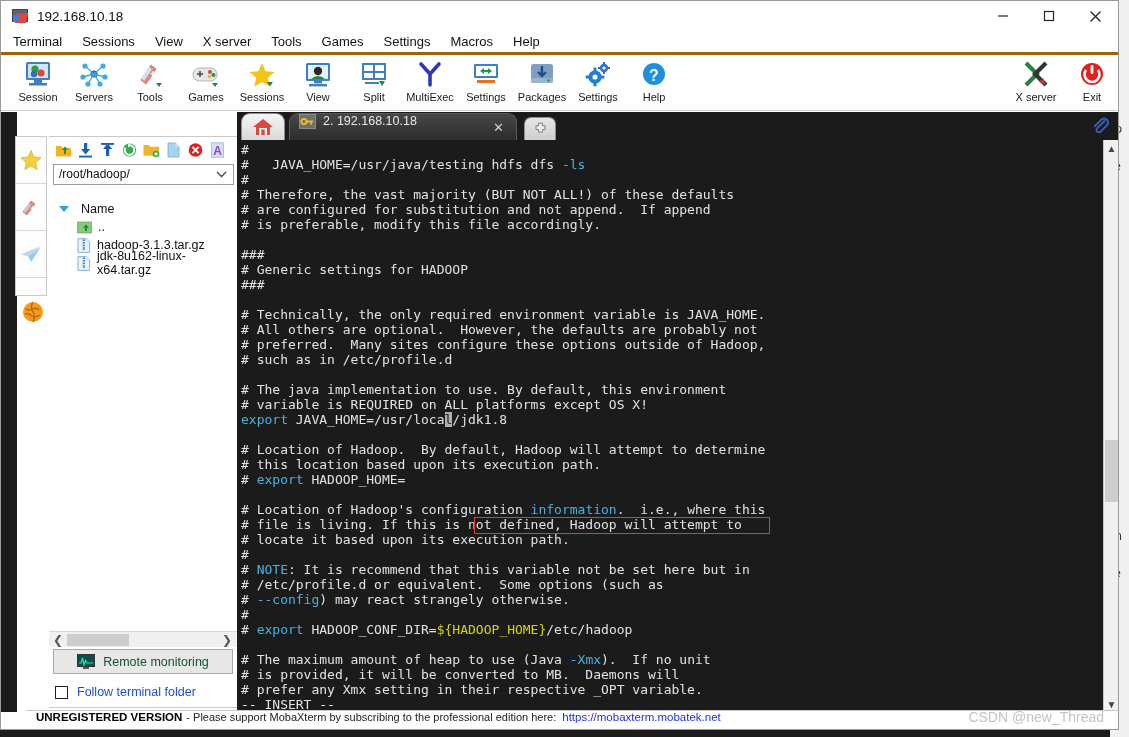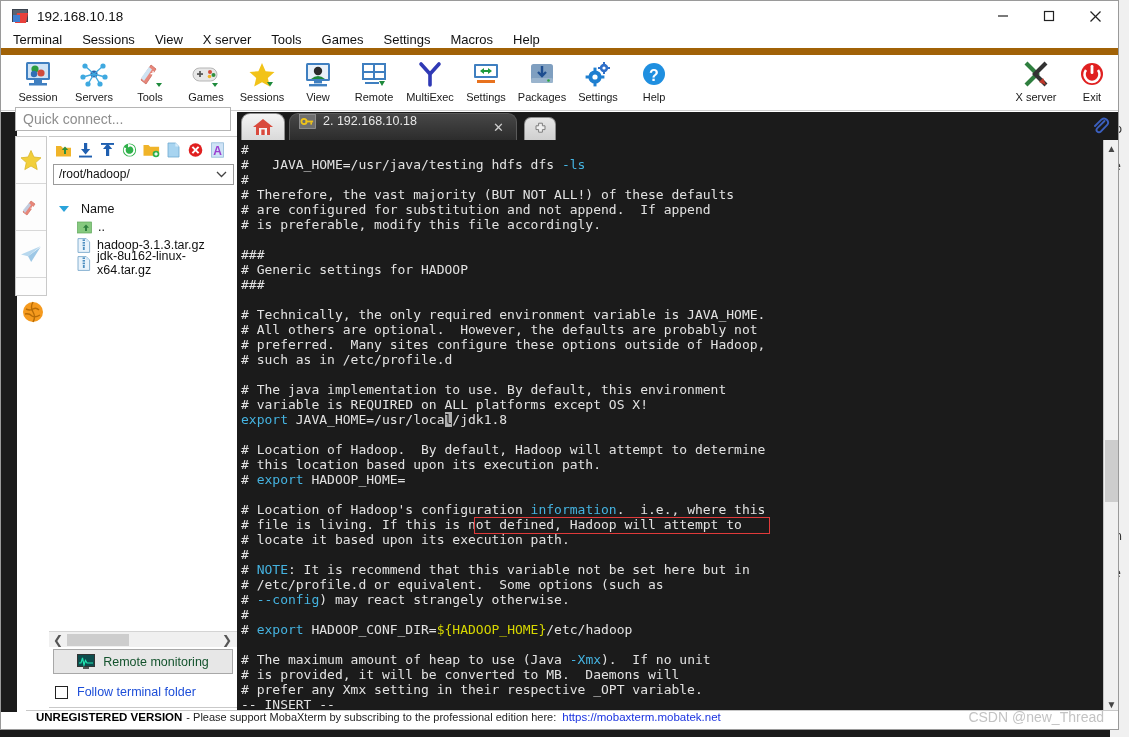--- a/index.html
+++ b/index.html
@@ -29,21 +29,21 @@
   .title-ico .c { position:absolute; left:1px; top:6px; width:7px; height:7px;
                   background:#3f7fd0; }
   .title-txt { margin-left:9px; font-size:13.5px; color:#111; }
   .win-btns { position:absolute; right:0; top:0; display:flex; }
   .win-btn { width:46px; height:30px; display:flex; align-items:center;
              justify-content:center; }
   .win-btn svg { display:block; }
 
   
   .menubar { height:24px; display:flex; align-items:center; padding-left:12px;
-             background:#fff; border-bottom:7px solid #a16207; }
+             background:#fff; border-bottom:3px solid #a16207; }
   .menu-item { font-size:13px; color:#111; margin-right:20px; cursor:default; }
 
   
   .toolbar { height:56px; background:#fff; position:relative;
              border-bottom:1px solid #cfcfcf; }
   .tb-item { position:absolute; top:3px; width:64px; text-align:center; }
   .tb-ico { height:30px; display:flex; align-items:flex-end; justify-content:center; }
   .tb-lbl { font-size:11px; color:#1a1a1a; margin-top:3px; line-height:12px; }
 
   
@@ -313,21 +313,21 @@
             <svg width="30" height="27" viewBox="0 0 30 27">
               <rect x="3" y="2" width="24" height="17" fill="#3f7fc0"></rect>
               <rect x="5" y="4" width="9" height="6" fill="#fff"></rect>
               <rect x="16" y="4" width="9" height="6" fill="#fff"></rect>
               <rect x="5" y="12" width="9" height="5" fill="#fff"></rect>
               <rect x="16" y="12" width="9" height="5" fill="#fff"></rect>
               <polygon points="20,20 26,20 23,25" fill="#1e8a3c"></polygon>
               <rect x="6" y="21" width="14" height="2" fill="#3f7fc0"></rect>
             </svg>
           </div>
-          <div class="tb-lbl">Remote</div>
+          <div class="tb-lbl">Split</div>
         </div>
         <div class="tb-item" style="left: 397px; text-align: center;">
           <div class="tb-ico">
             <svg width="30" height="27" viewBox="0 0 30 27">
               <path d="M15,24 L15,13 L6,3 M15,13 L24,3" stroke="#2f39b5" stroke-width="3.6" fill="none" stroke-linecap="round"></path>
             </svg>
           </div>
           <div class="tb-lbl">MultiExec</div>
         </div>
         <div class="tb-item" style="left: 453px;">
@@ -405,23 +405,20 @@
           <div class="tb-lbl">Exit</div>
         </div>
       </div>
 
     <div class="body">
 
       <div class="rail"></div>
 
       <div class="sidebar">
 
-        <div class="quick">
-          <span>Quick connect...</span>
-        </div>
 
         <div class="tabstrip">
           <div class="vtab">
             <svg width="24" height="24" viewBox="0 0 24 24">
                 <polygon points="12,2.5 14.9,9 22,9.8 16.7,14.6 18.2,21.6 12,18 5.8,21.6 7.3,14.6 2,9.8 9.1,9" fill="#f2cf3b" stroke="#d9b62a" stroke-width="0.8"></polygon>
               </svg>
           </div>
           <div class="vtab">
             <svg width="24" height="24" viewBox="0 0 24 24">
               <path d="M4 17 L12 6 L16 9 L8 20 Z" fill="#e8867a" stroke="#d0705f" stroke-width="0.7"></path>

